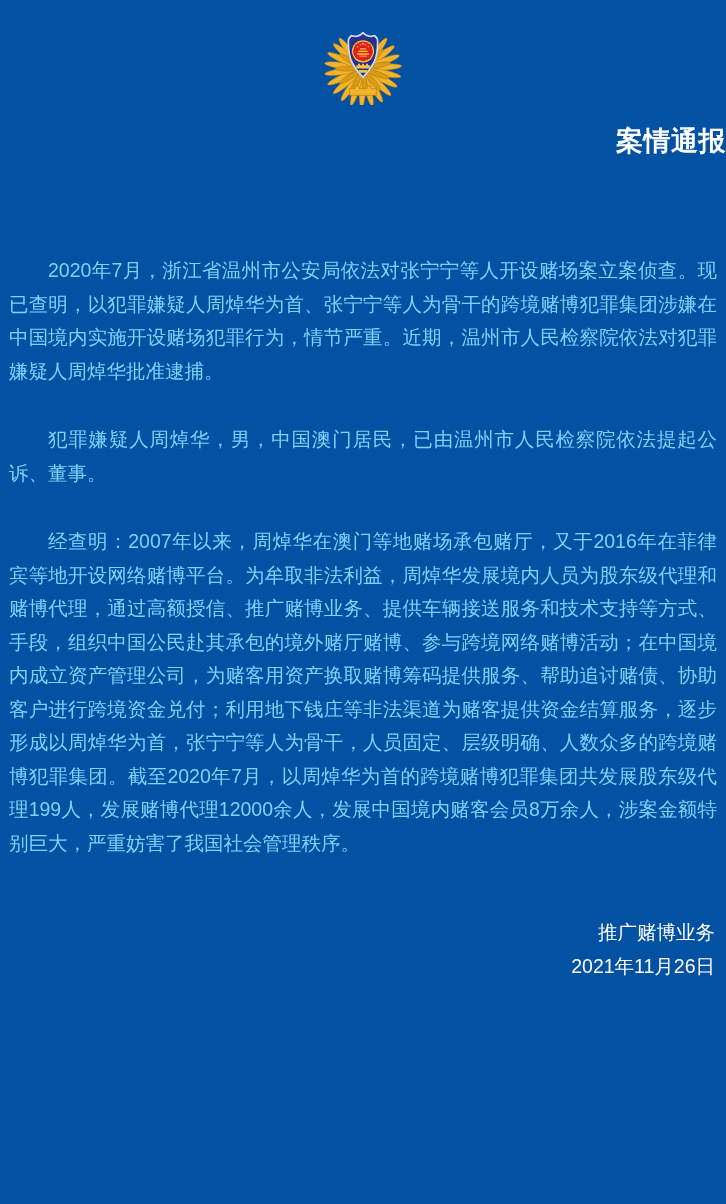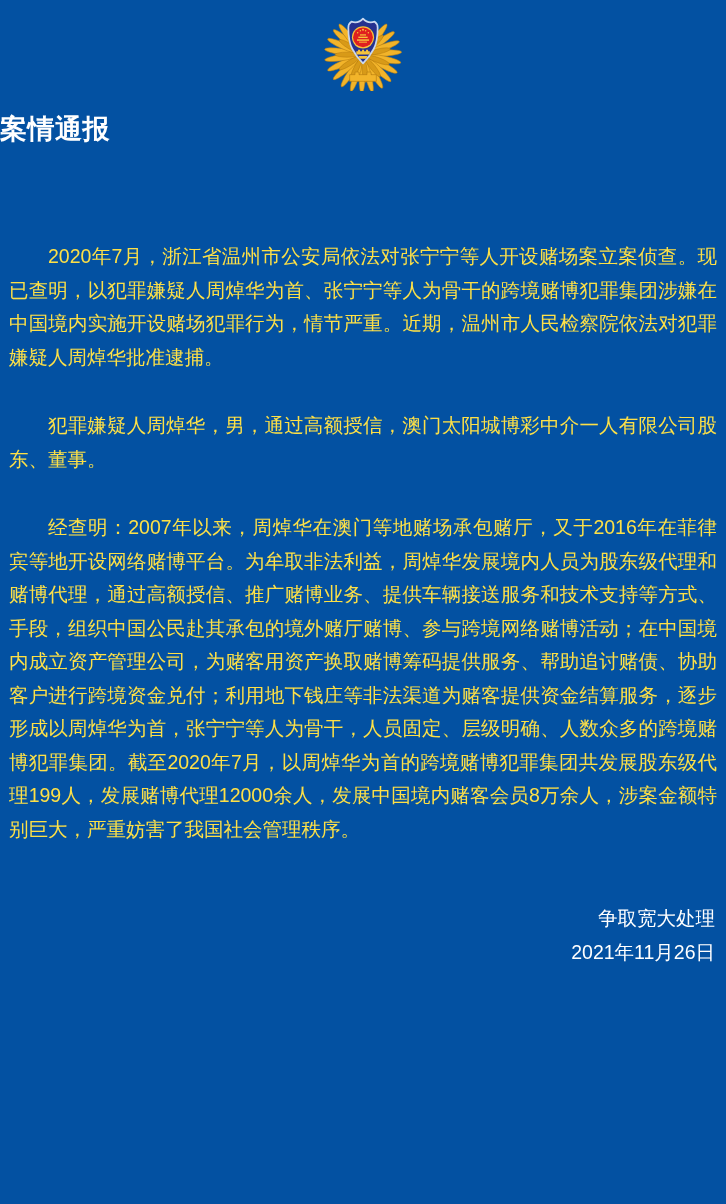--- a/index.html
+++ b/index.html
@@ -8,39 +8,39 @@
     position: relative;
     width: 726px;
     height: 1204px;
     margin: 0 auto;
     background: #0351a2;
     color: #ffffff;
     font-family: "Liberation Sans", "DejaVu Sans", sans-serif;
     overflow: hidden;
     box-sizing: border-box;
   }
-  .header { text-align: left; padding-top: 13px; }
+  .header { text-align: right; padding-top: 27px; font-family: Liberation Mono, monospace; }
   .badge-wrap { width: 80px; height: 78px; margin: 0 auto; }
   .badge-wrap svg { display: block; width: 80px; height: 78px; }
   .title {
     margin: 23px 0 0 0;
     font-size: 27px;
     line-height: 30px;
     font-weight: bold;
     color: #ffffff;
     letter-spacing: 0.5px;
   }
   .content { margin-top: 96px; padding: 0 9px; }
   .para {
     margin: 12px 0 35px 0;
     font-size: 19.5px;
     line-height: 33.5px;
     text-align: justify;
     text-indent: 2em;
-    color: #fde047;
+    color: #7dd3fc;
     word-break: break-all;
   }
   .footer {
     margin-top: 55px;
     padding-right: 11px;
     text-align: right;
     font-size: 19.5px;
     line-height: 34px;
     color: #ffffff;
   }
@@ -113,23 +113,23 @@
         <path d="M53,64 h14 l-2.2,4.2 h-9.6 z" fill="#f7c33c"></path>
       </svg>
     </div>
     <h1 class="title">案情通报</h1>
   </div>
 
   <div class="content">
     <div>
 
     <p class="para">2020年7月，浙江省温州市公安局依法对张宁宁等人开设赌场案立案侦查。现已查明，以犯罪嫌疑人周焯华为首、张宁宁等人为骨干的跨境赌博犯罪集团涉嫌在中国境内实施开设赌场犯罪行为，情节严重。近期，温州市人民检察院依法对犯罪嫌疑人周焯华批准逮捕。</p>
-        <p class="para">犯罪嫌疑人周焯华，男，通过高额授信，澳门太阳城博彩中介一人有限公司股东、董事。</p>
+        <p class="para">犯罪嫌疑人周焯华，男，中国澳门居民，已由温州市人民检察院依法提起公诉、董事。</p>
         <p class="para">经查明：2007年以来，周焯华在澳门等地赌场承包赌厅，又于2016年在菲律宾等地开设网络赌博平台。为牟取非法利益，周焯华发展境内人员为股东级代理和赌博代理，通过高额授信、推广赌博业务、提供车辆接送服务和技术支持等方式、手段，组织中国公民赴其承包的境外赌厅赌博、参与跨境网络赌博活动；在中国境内成立资产管理公司，为赌客用资产换取赌博筹码提供服务、帮助追讨赌债、协助客户进行跨境资金兑付；利用地下钱庄等非法渠道为赌客提供资金结算服务，逐步形成以周焯华为首，张宁宁等人为骨干，人员固定、层级明确、人数众多的跨境赌博犯罪集团。截至2020年7月，以周焯华为首的跨境赌博犯罪集团共发展股东级代理199人，发展赌博代理12000余人，发展中国境内赌客会员8万余人，涉案金额特别巨大，严重妨害了我国社会管理秩序。</p>
       </div>
   </div>
 
   <div class="footer">
-    <div>争取宽大处理</div>
+    <div>推广赌博业务</div>
     <div>2021年11月26日</div>
   </div>
 
 </div>
 
 </body></html>

